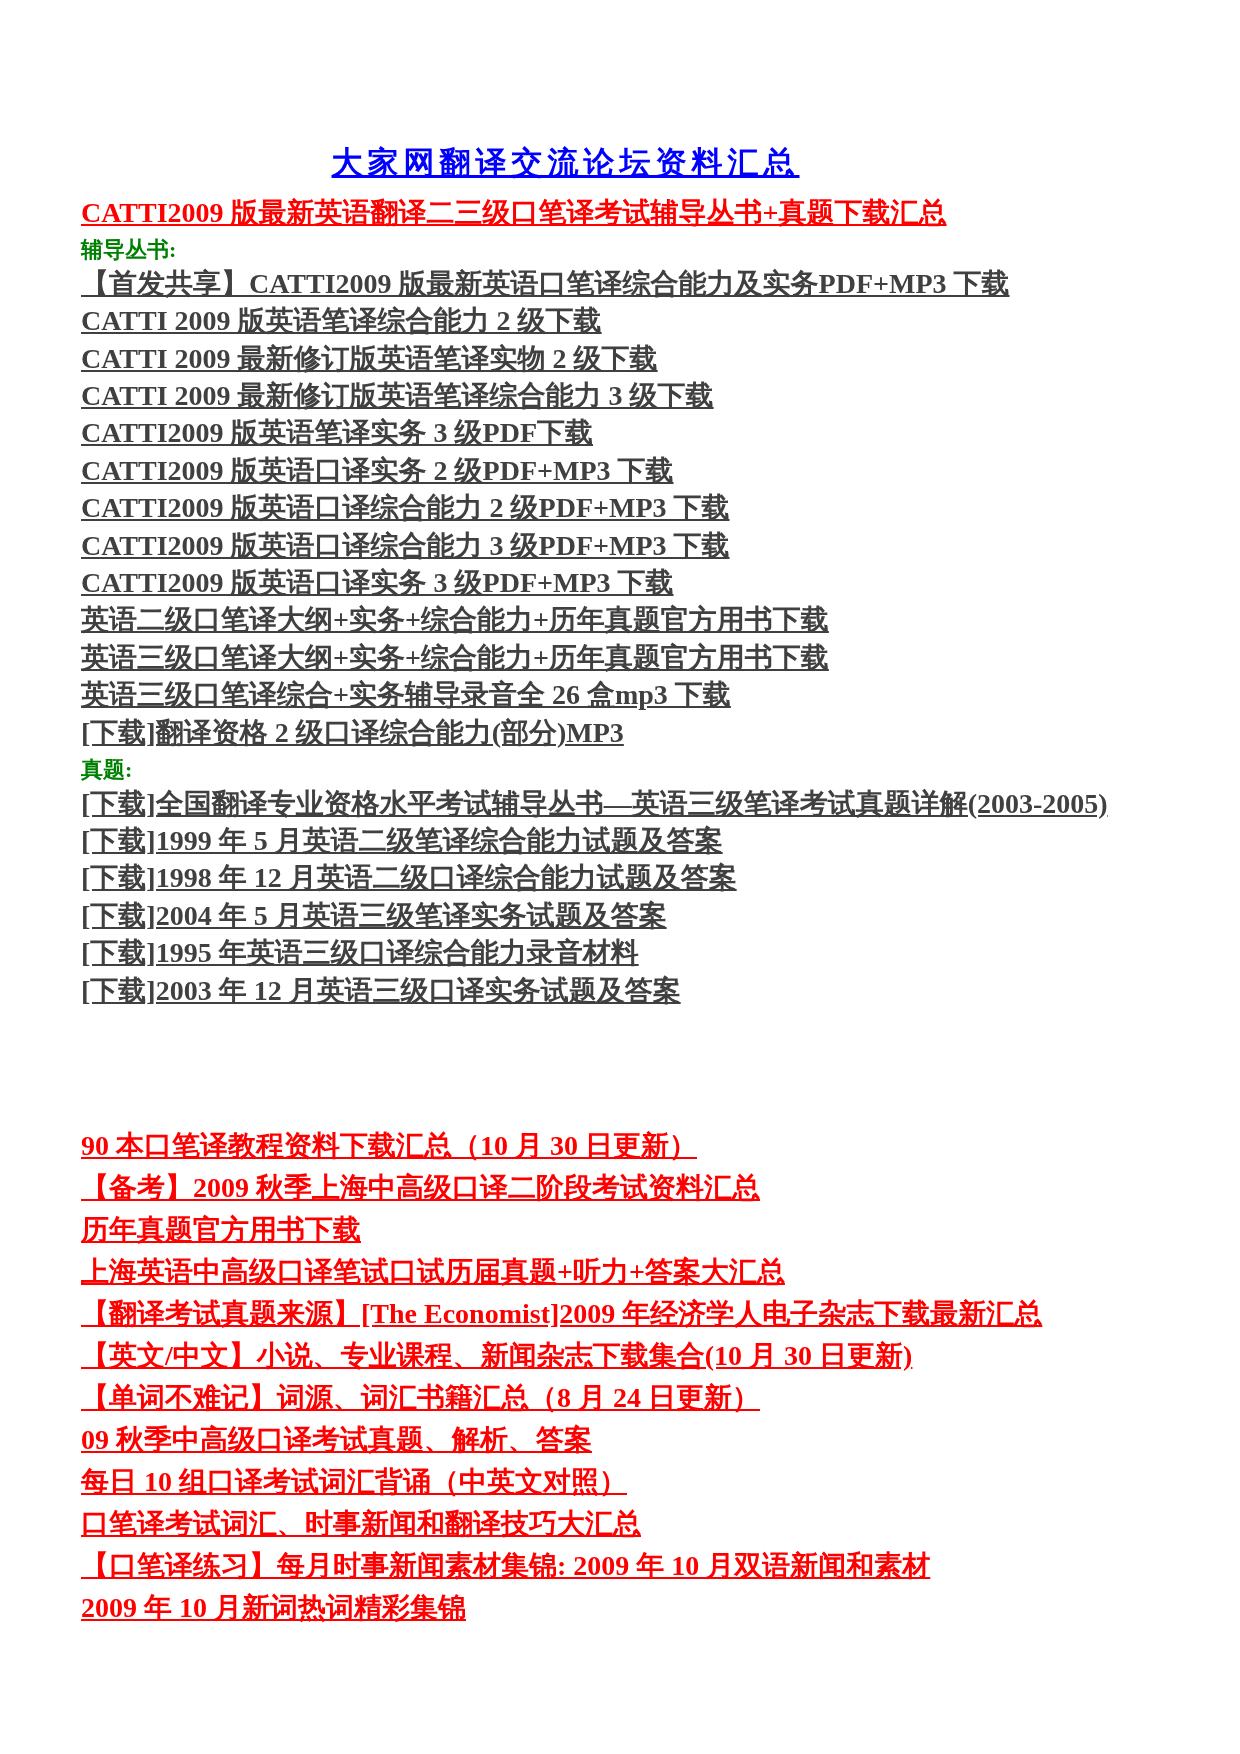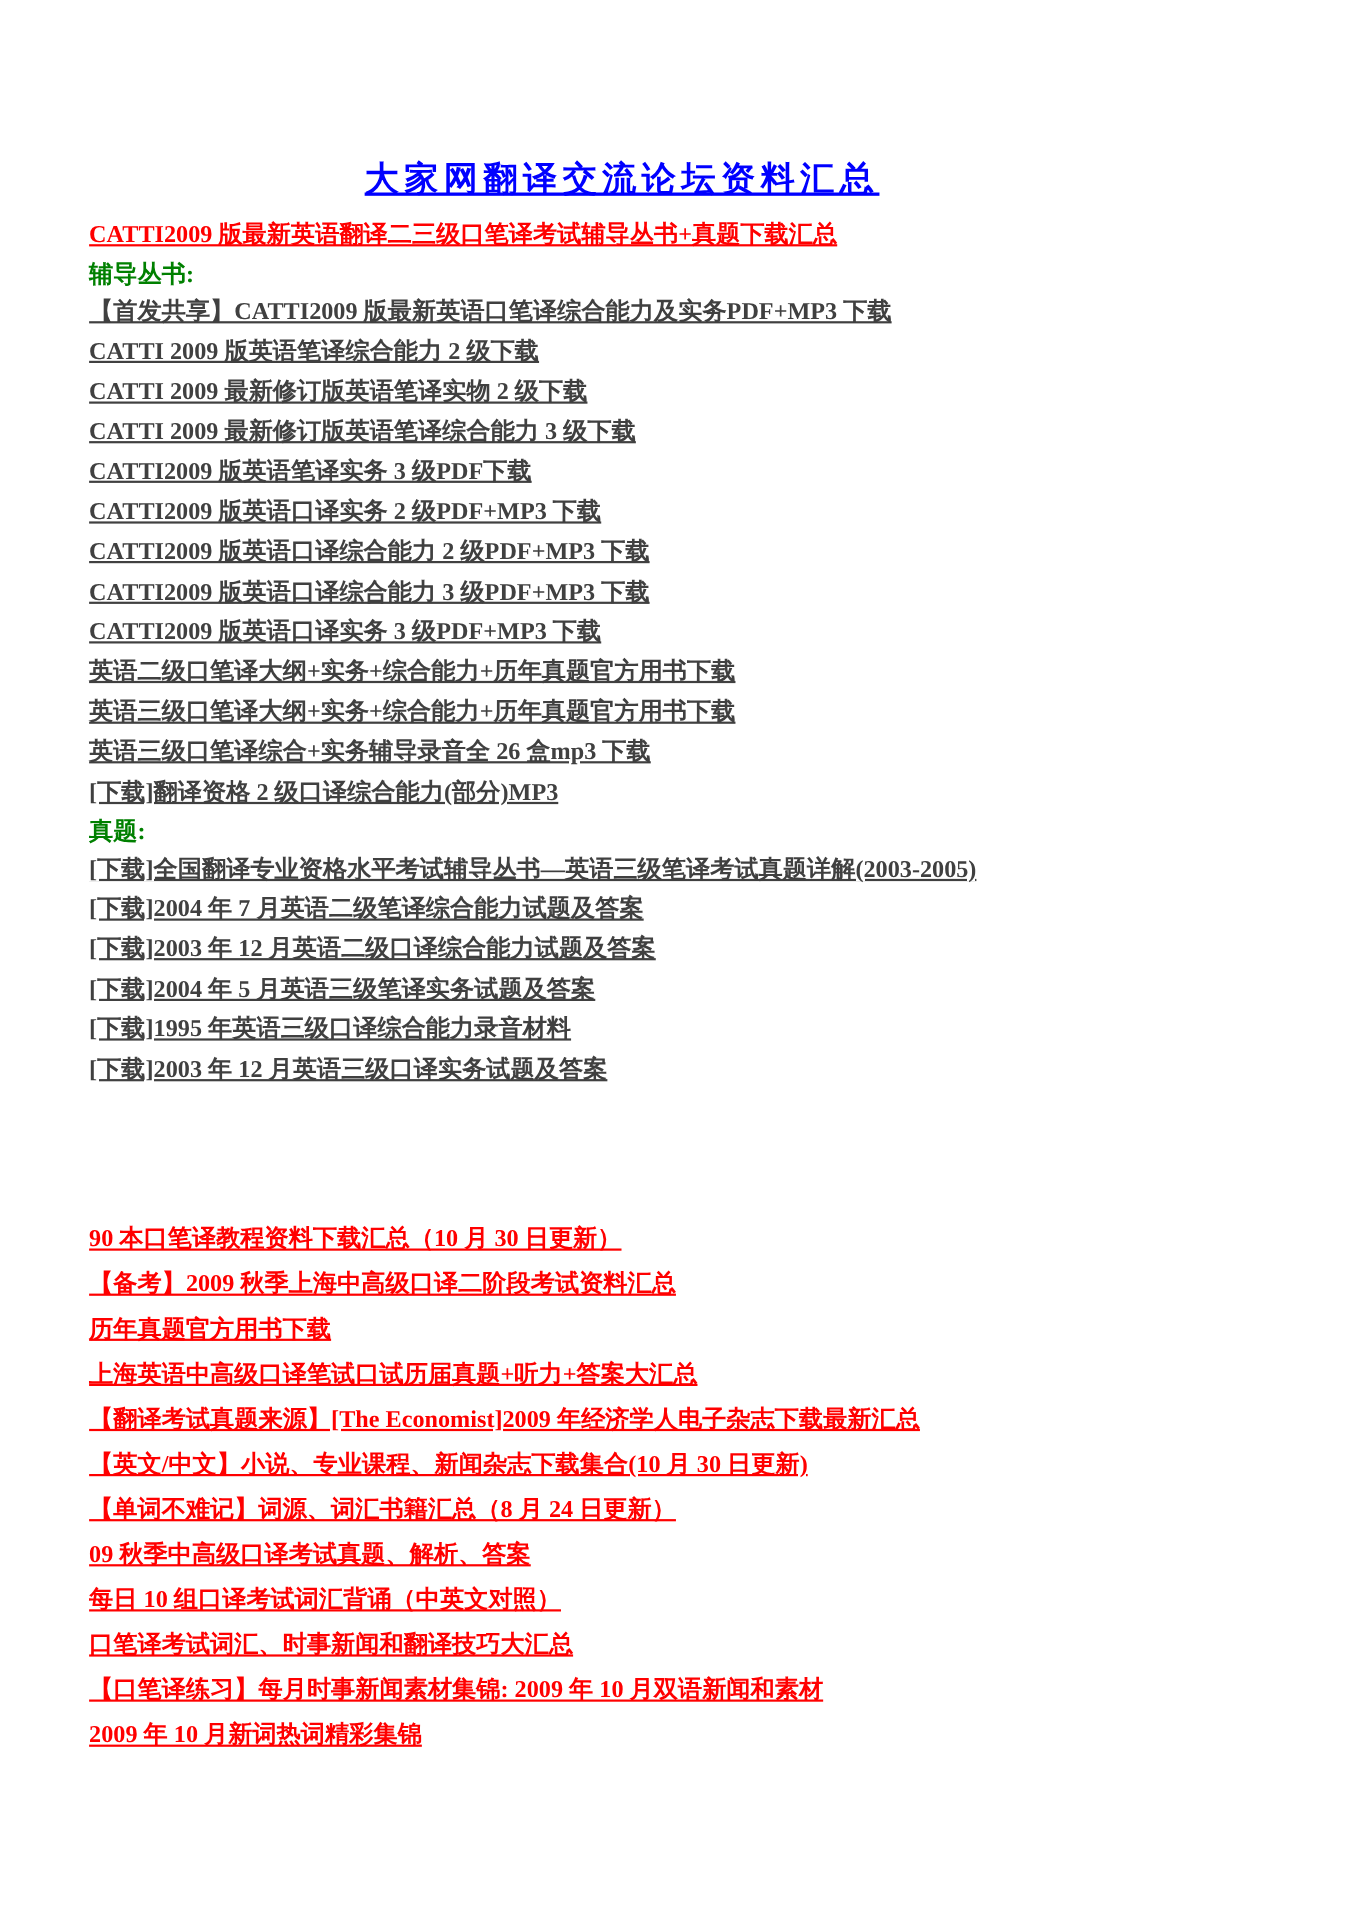--- a/index.html
+++ b/index.html
@@ -32,21 +32,21 @@
   }
   .heading {
     color: #008000;
     font-weight: bold;
     font-size: 22px;
     line-height: 33.4px;
     white-space: nowrap;
   }
   a {
     font-weight: bold;
-    font-size: 22px;
+    font-size: 28px;
     text-decoration: underline;
     cursor: pointer;
   }
   .blue-link { color: #404040; }
   .red-link  { color: #ff0000; }
   .red-section { margin-top: 116px; }
   .red-section .line { line-height: 38px; }
 </style>
 </head>
 <body>
@@ -75,22 +75,22 @@
         <div class="line"><a href="#" class="blue-link">英语二级口笔译大纲+实务+综合能力+历年真题官方用书下载</a></div>
         <div class="line"><a href="#" class="blue-link">英语三级口笔译大纲+实务+综合能力+历年真题官方用书下载</a></div>
         <div class="line"><a href="#" class="blue-link">英语三级口笔译综合+实务辅导录音全 26 盒mp3 下载</a></div>
         <div class="line"><a href="#" class="blue-link">[下载]翻译资格 2 级口译综合能力(部分)MP3</a></div>
       </div>
 
     <div class="heading">真题:</div>
 
     <div>
         <div class="line"><a href="#" class="blue-link">[下载]全国翻译专业资格水平考试辅导丛书—英语三级笔译考试真题详解(2003-2005)</a></div>
-        <div class="line"><a href="#" class="blue-link">[下载]2004 年 7 月英语二级笔译综合能力试题及答案</a></div>
-        <div class="line"><a href="#" class="blue-link">[下载]2003 年 12 月英语二级口译综合能力试题及答案</a></div>
+        <div class="line"><a href="#" class="blue-link">[下载]1999 年 5 月英语二级笔译综合能力试题及答案</a></div>
+        <div class="line"><a href="#" class="blue-link">[下载]1998 年 12 月英语二级口译综合能力试题及答案</a></div>
         <div class="line"><a href="#" class="blue-link">[下载]2004 年 5 月英语三级笔译实务试题及答案</a></div>
         <div class="line"><a href="#" class="blue-link">[下载]1995 年英语三级口译综合能力录音材料</a></div>
         <div class="line"><a href="#" class="blue-link">[下载]2003 年 12 月英语三级口译实务试题及答案</a></div>
       </div>
 
     <div class="red-section">
         <div class="line"><a href="#" class="red-link">90 本口笔译教程资料下载汇总（10 月 30 日更新）</a></div>
         <div class="line"><a href="#" class="red-link">【备考】2009 秋季上海中高级口译二阶段考试资料汇总</a></div>
         <div class="line"><a href="#" class="red-link">历年真题官方用书下载</a></div>
         <div class="line"><a href="#" class="red-link">上海英语中高级口译笔试口试历届真题+听力+答案大汇总</a></div>

